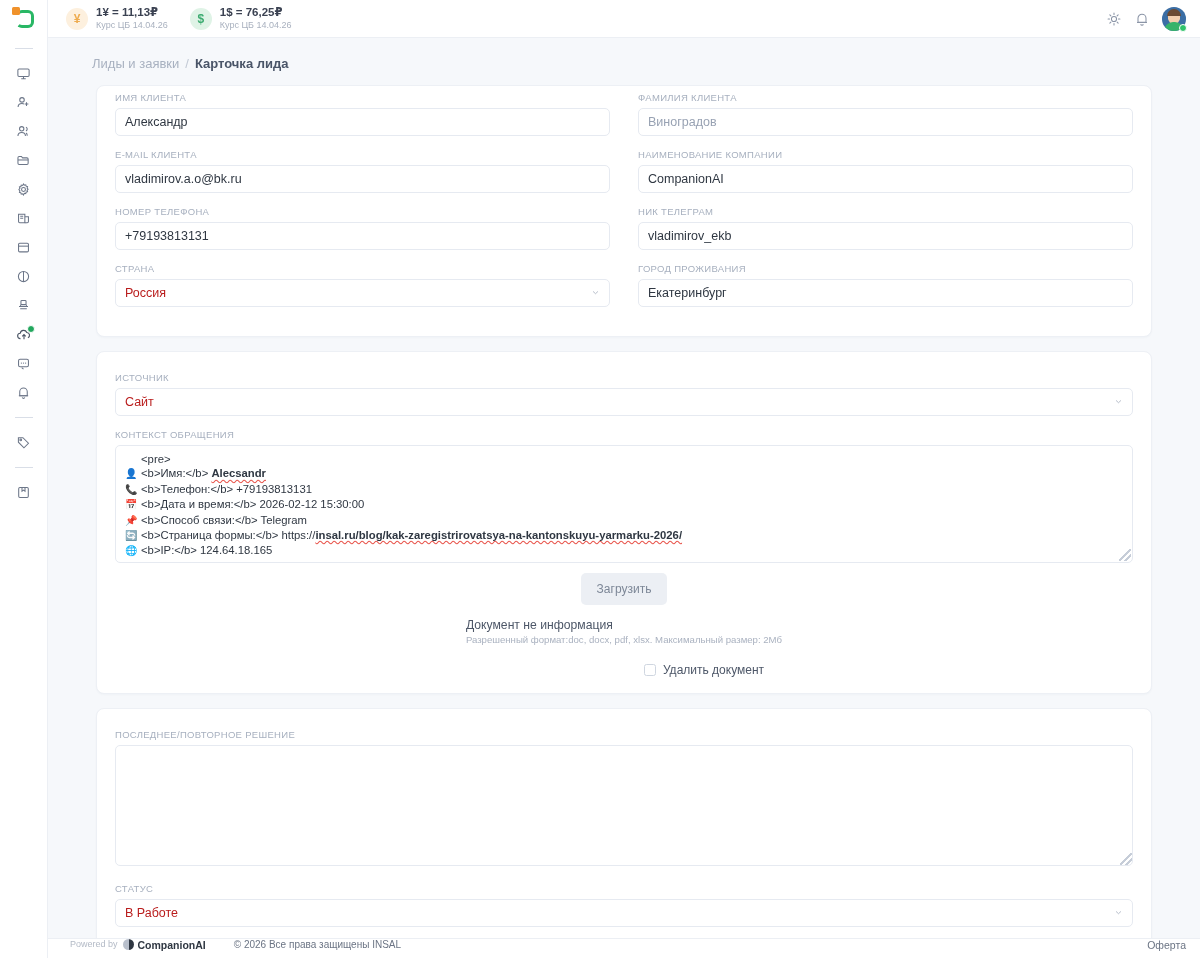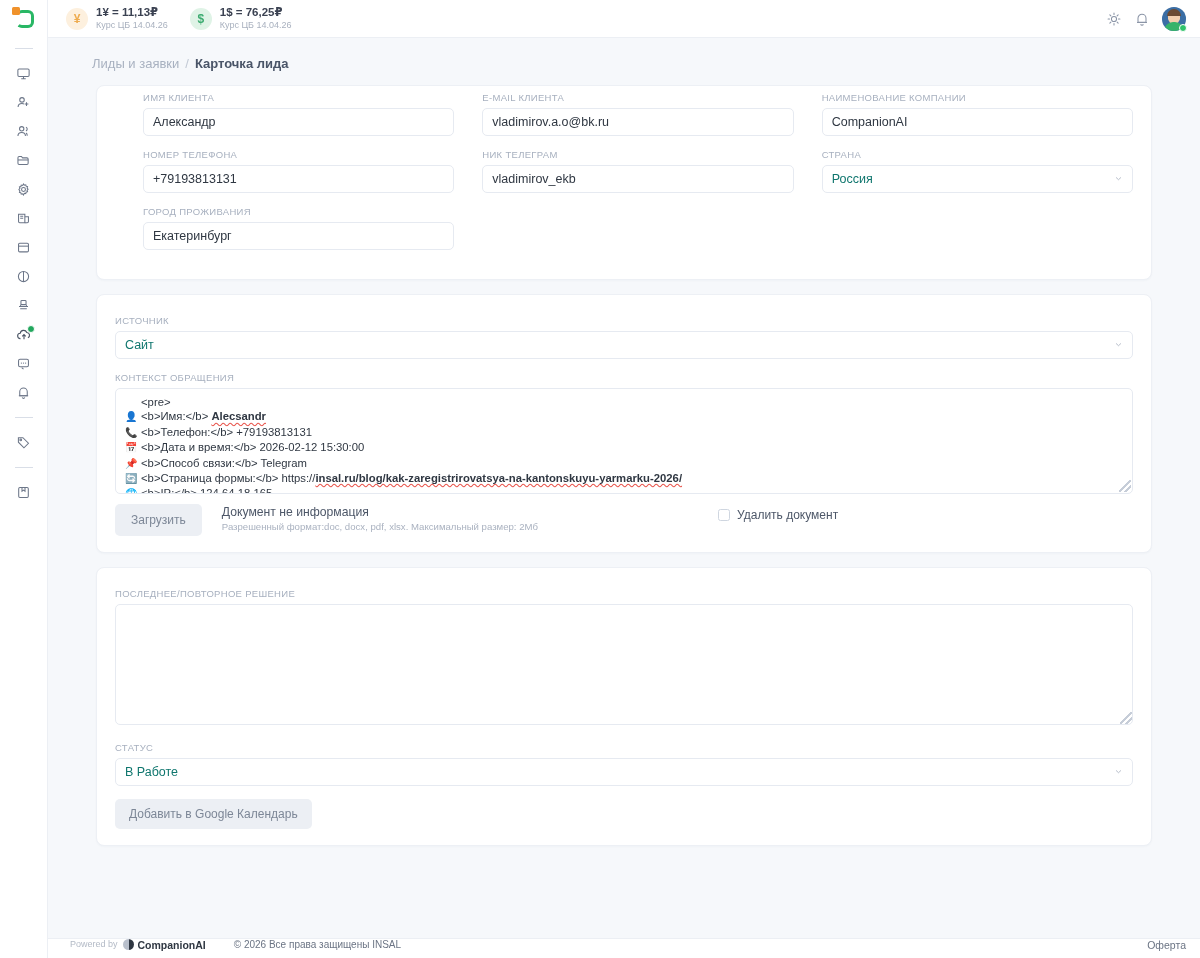--- a/index.html
+++ b/index.html
@@ -128,65 +128,65 @@
     display: flex; align-items: flex-start; justify-content: space-between;
     padding: 18px 14px 4px 18px;
   }
   .card-title { font-size: 19px; color: #5a6577; font-weight: normal; }
   .icon-btn {
     width: 26px; height: 26px; border-radius: 6px; background: #eef1f6;
     display: flex; align-items: center; justify-content: center;
     color: #8d97a8; cursor: pointer; border: none;
   }
 
-  .grid2 { display: grid; grid-template-columns: 1fr 1fr 1fr; column-gap: 28px; margin-left: 28px; }
+  .grid2 { display: grid; grid-template-columns: 1fr 1fr; column-gap: 28px; }
   .field { margin-bottom: 13px; }
   .lbl {
     font-size: 9.5px; letter-spacing: .3px; color: #a7b0bf;
     text-transform: uppercase; margin-bottom: 5px; display: block;
   }
   .inp {
     width: 100%; height: 28px; border: 1px solid #e6eaf1; border-radius: 5px;
     background: #fff; padding: 0 9px; font-size: 12.5px; color: #2f3742;
     font-family: inherit; outline: none;
   }
   .inp::placeholder { color: #98a2b3; }
   .sel-wrap { position: relative; }
   .sel-wrap .chev {
     position: absolute; right: 9px; top: 50%; transform: translateY(-50%);
     pointer-events: none; color: #a7b0bf;
   }
   .sel {
     width: 100%; height: 28px; border: 1px solid #e6eaf1; border-radius: 5px;
-    background: #fff; padding: 0 26px 0 9px; font-size: 12.5px; color: #0f766e;
+    background: #fff; padding: 0 26px 0 9px; font-size: 12.5px; color: #b91c1c;
     font-family: inherit; outline: none; appearance: none; -webkit-appearance: none;
     cursor: pointer;
   }
 
   .ta {
     width: 100%; border: 1px solid #e6eaf1; border-radius: 5px; background: #fff;
     padding: 7px 9px; font-size: 11.5px; color: #2f3742; font-family: inherit;
     outline: none; resize: none; line-height: 14.2px;
   }
   .ctx-box {
-    width: 100%; height: 106px; border: 1px solid #e6eaf1; border-radius: 5px;
+    width: 100%; height: 118px; border: 1px solid #e6eaf1; border-radius: 5px;
     background: #fff; padding: 6px 9px; overflow: hidden; position: relative;
     font-size: 11.3px; line-height: 14.4px; color: #2f3742;
   }
   .ctx-line { white-space: nowrap; display: flex; align-items: baseline; gap: 5px; }
   .ctx-ico { font-size: 10px; width: 11px; display: inline-block; }
   .squig { text-decoration: underline wavy #e8534a; text-decoration-skip-ink: none; font-weight: bold; }
   .resizer {
     position: absolute; right: 1px; bottom: 1px; width: 12px; height: 12px;
     background:
       linear-gradient(135deg, transparent 0 45%, #c6cdd8 45% 55%, transparent 55% 100%),
       linear-gradient(135deg, transparent 0 70%, #c6cdd8 70% 80%, transparent 80% 100%);
   }
 
-  .upload-row { display: flex; align-items: flex-start; gap: 20px; margin-top: 10px; }
+  .upload-row { display: flex; align-items: center; gap: 12px; margin-top: 10px; flex-direction: column; }
   .btn-grey {
     background: #eceff4; color: #7d8797; border: none; border-radius: 5px;
     padding: 9px 16px; font-size: 12px; font-family: inherit; cursor: pointer;
   }
   .up-info .t1 { font-size: 12.2px; color: #4d5768; line-height: 16px; }
   .up-info .t2 { font-size: 9.6px; color: #aab2c0; line-height: 14px; }
   .chk-row { display: flex; align-items: center; gap: 7px; margin-left: 160px; margin-top: 4px; }
   .chk {
     width: 12px; height: 12px; border: 1px solid #cfd6e0; border-radius: 2.5px;
     background: #fff; cursor: pointer;
@@ -385,20 +385,24 @@
         <span class="crumb-active">Карточка лида</span>
       </div>
 
       <div class="card">
 
         <div class="card-pad" style="padding-top:6px">
           <div class="grid2">
             <div class="field">
               <label class="lbl">ИМЯ КЛИЕНТА</label>
               <input class="inp" value="Александр" style="">
+            </div>
+            <div class="field">
+              <label class="lbl">ФАМИЛИЯ КЛИЕНТА</label>
+              <input class="inp" placeholder="Виноградов" style="">
             </div>
 
             <div class="field">
               <label class="lbl">E-MAIL КЛИЕНТА</label>
               <input class="inp" value="vladimirov.a.o@bk.ru" style="">
             </div>
             <div class="field">
               <label class="lbl">НАИМЕНОВАНИЕ КОМПАНИИ</label>
               <input class="inp" value="CompanionAI" style="">
             </div>

